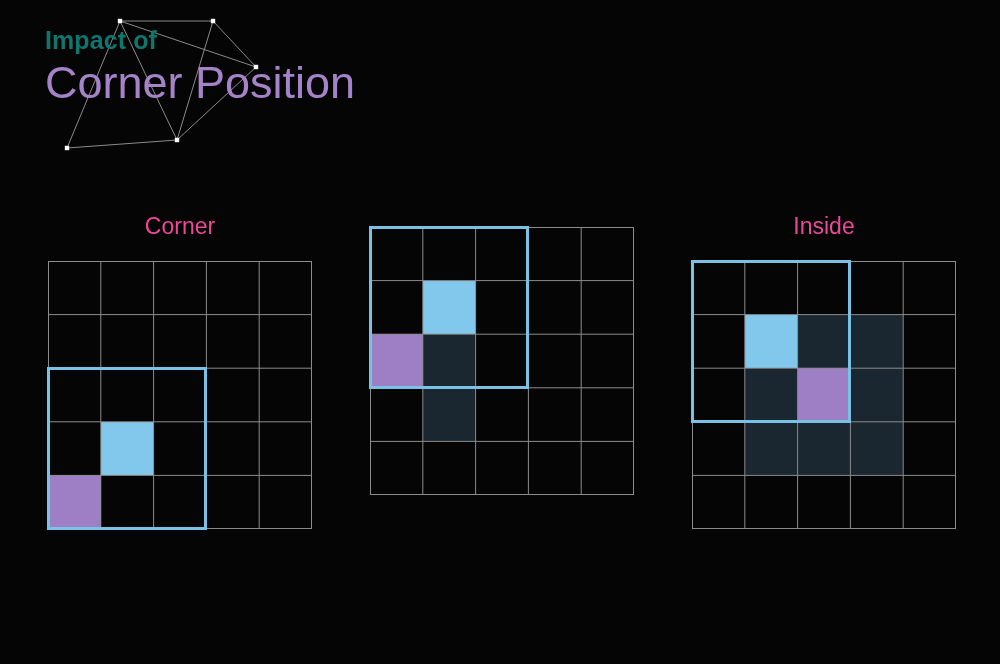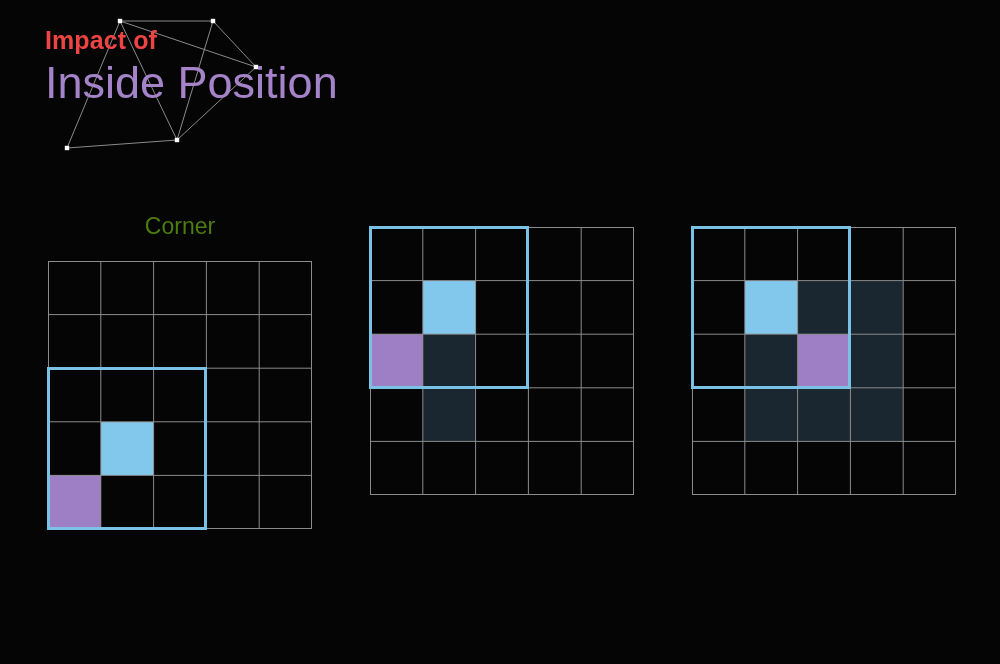--- a/index.html
+++ b/index.html
@@ -62,21 +62,21 @@
     width: 1000px;
     height: 330px;
   }
   .panel {
     position: absolute;
     top: 0;
     width: 264px;
   }
   .panel-title {
     text-align: center;
-    color: #4d7c0f;
+    color: #ec4899;
     font-size: 23px;
     line-height: 28px;
     height: 34px;
     white-space: nowrap;
   }
   .grid-wrap {
     position: relative;
     width: 264px;
     height: 268px;
     margin-top: 15px;
@@ -120,22 +120,22 @@
       <line x1="256" y1="67" x2="177" y2="140" stroke="#9a9a9a" stroke-width="0.9"></line>
       <line x1="120" y1="21" x2="67" y2="148" stroke="#9a9a9a" stroke-width="0.9"></line>
       <line x1="177" y1="140" x2="67" y2="148" stroke="#9a9a9a" stroke-width="0.9"></line>
       <rect x="117.8" y="18.8" width="4.4" height="4.4" fill="#ffffff"></rect>
       <rect x="210.8" y="18.8" width="4.4" height="4.4" fill="#ffffff"></rect>
       <rect x="253.8" y="64.8" width="4.4" height="4.4" fill="#ffffff"></rect>
       <rect x="174.8" y="137.8" width="4.4" height="4.4" fill="#ffffff"></rect>
       <rect x="64.8" y="145.8" width="4.4" height="4.4" fill="#ffffff"></rect>
     </svg>
   <div id="title-text-wrap">
-    <div id="title-kicker" style="color: #ef4444;">Impact of</div>
-    <div id="title-main" style="color: rgb(165, 131, 201);">Inside Position</div>
+    <div id="title-kicker" style="color: #0f766e;">Impact of</div>
+    <div id="title-main" style="color: rgb(165, 131, 201);">Corner Position</div>
   </div>
 </div>
 
 <div id="panels">
     <div class="panel" style="left: 48px;">
       <div class="panel-title">Corner</div>
       <div class="grid-wrap">
         <div class="cells">
           <div class="cell" style="left: 52.8px; top: 160.8px; width: 52.8px; height: 53.6px; background: rgb(130, 200, 236);"></div>
           <div class="cell" style="left: 0px; top: 214.4px; width: 52.8px; height: 53.6px; background: rgb(158, 127, 198);"></div>
@@ -176,20 +176,21 @@
           <line x1="0" y1="53.6" x2="264" y2="53.6" stroke="#8c8c8c" stroke-width="1"></line>
           <line x1="0" y1="107.2" x2="264" y2="107.2" stroke="#8c8c8c" stroke-width="1"></line>
           <line x1="0" y1="160.8" x2="264" y2="160.8" stroke="#8c8c8c" stroke-width="1"></line>
           <line x1="0" y1="214.4" x2="264" y2="214.4" stroke="#8c8c8c" stroke-width="1"></line>
           <line x1="0" y1="267.5" x2="264" y2="267.5" stroke="#8c8c8c" stroke-width="1"></line>
         </svg>
         <div class="hl-box" style="left: -1px; top: -1px; width: 160.4px; height: 162.8px; border-color: rgb(121, 194, 230);"></div>
       </div>
     </div>
     <div class="panel" style="left: 692px;">
+      <div class="panel-title">Inside</div>
       <div class="grid-wrap">
         <div class="cells">
           <div class="cell" style="left: 52.8px; top: 53.6px; width: 52.8px; height: 53.6px; background: rgb(130, 200, 236);"></div>
           <div class="cell" style="left: 105.6px; top: 53.6px; width: 52.8px; height: 53.6px; background: rgb(27, 39, 48);"></div>
           <div class="cell" style="left: 158.4px; top: 53.6px; width: 52.8px; height: 53.6px; background: rgb(27, 39, 48);"></div>
           <div class="cell" style="left: 52.8px; top: 107.2px; width: 52.8px; height: 53.6px; background: rgb(27, 39, 48);"></div>
           <div class="cell" style="left: 105.6px; top: 107.2px; width: 52.8px; height: 53.6px; background: rgb(158, 127, 198);"></div>
           <div class="cell" style="left: 158.4px; top: 107.2px; width: 52.8px; height: 53.6px; background: rgb(27, 39, 48);"></div>
           <div class="cell" style="left: 52.8px; top: 160.8px; width: 52.8px; height: 53.6px; background: rgb(27, 39, 48);"></div>
           <div class="cell" style="left: 105.6px; top: 160.8px; width: 52.8px; height: 53.6px; background: rgb(27, 39, 48);"></div>

